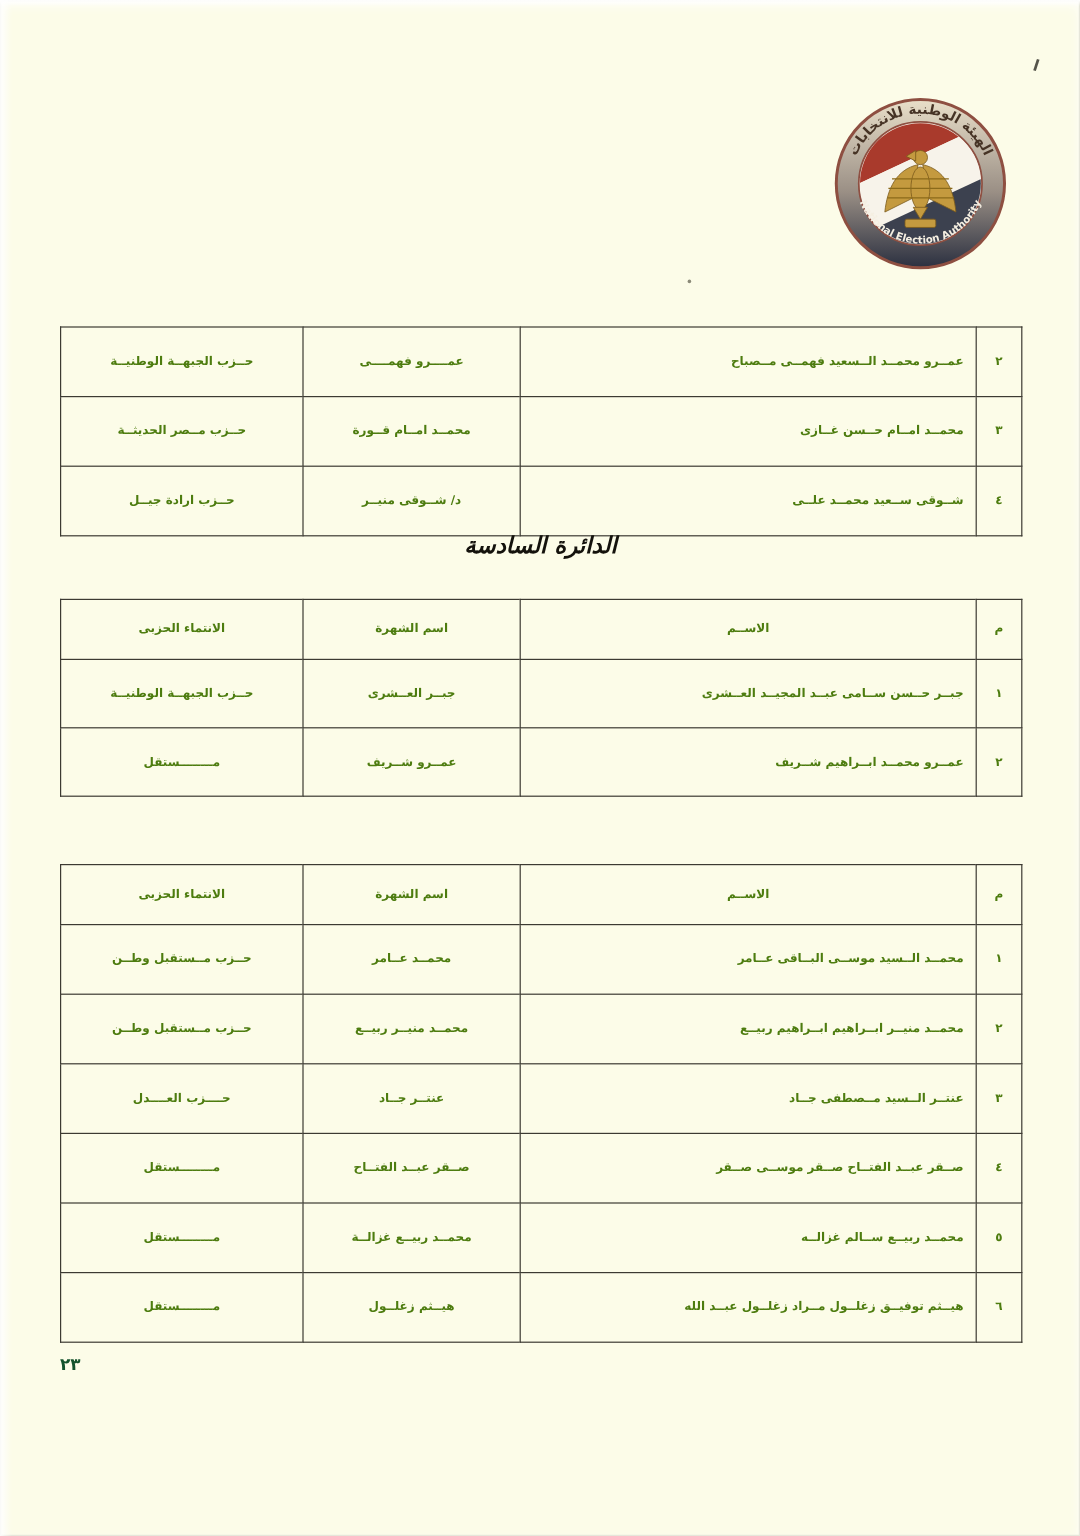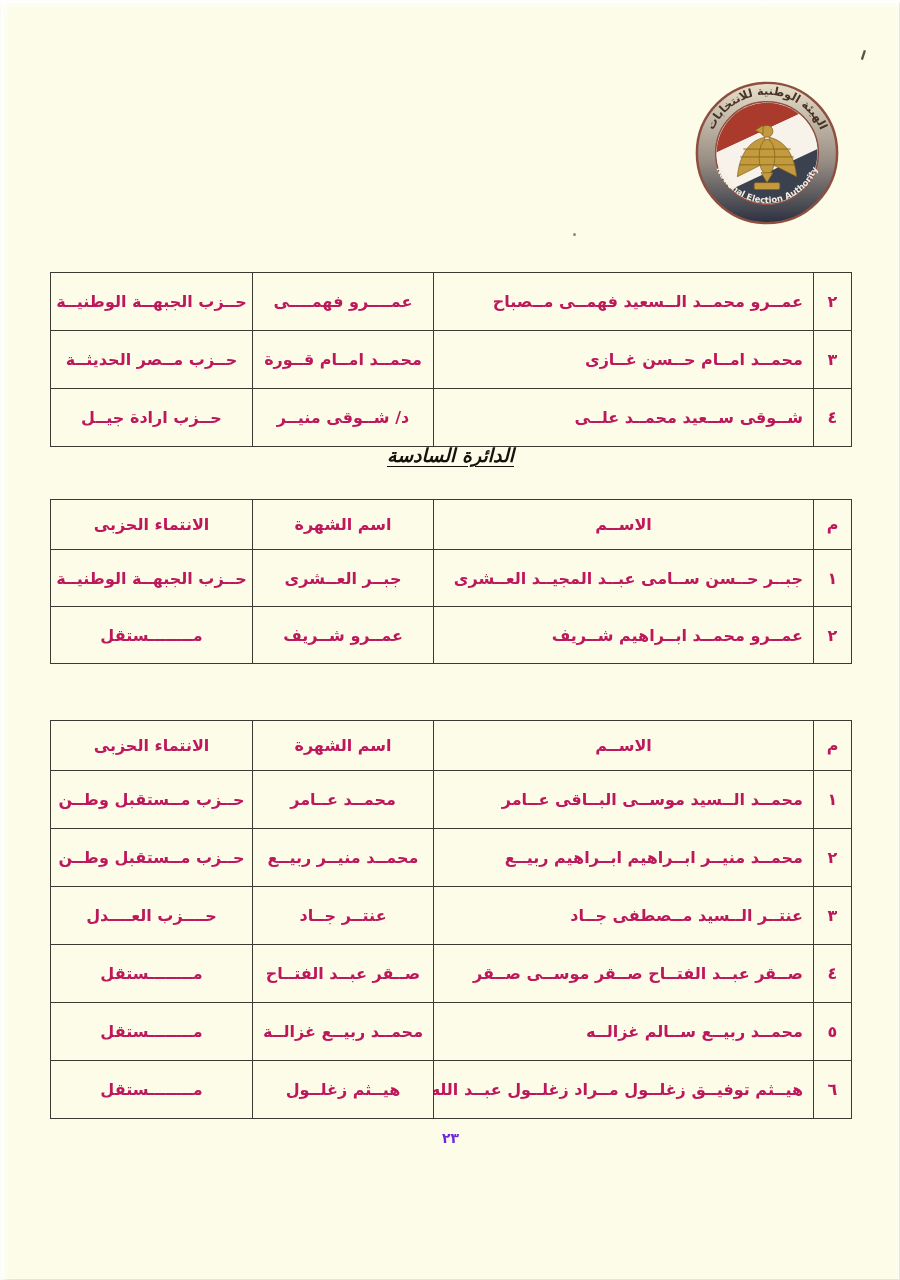--- a/index.html
+++ b/index.html
@@ -17,33 +17,33 @@
   .logo-wrap{position:absolute;left:688px;top:74px;width:158px;height:158px;}
 
   .stray-mark{position:absolute;left:861px;top:48px;font-size:13px;color:#55544a;
     transform:rotate(18deg);font-weight:bold;}
   .speck{position:absolute;left:573px;top:233px;width:3px;height:3px;border-radius:50%;
     background:#8b8a78;}
 
   .ctable{position:absolute;border-collapse:collapse;table-layout:fixed;width:801px;left:50px;
     direction:rtl;}
   .ctable td{border:1.6px solid #3c3a32;overflow:hidden;white-space:nowrap;
-    color:#be185d;font-weight:bold;font-size:16px;vertical-align:middle;}
+    color:#4d7c0f;font-weight:bold;font-size:10px;vertical-align:middle;}
   .cell-num{text-align:center;font-size:15px;}
   .cell-name{padding:0 10px 0 4px;}
   .cell-alias{text-align:center;padding:2px 4px;}
   .cell-party{text-align:center;padding:0 4px;}
   .hcell{text-align:center;font-size:17px;color:#14120c;}
 
   .section-title{position:absolute;left:50px;width:801px;text-align:center;
     font-size:19px;font-weight:bold;font-style:italic;color:#14120c;}
-  .section-title span{text-decoration:underline;text-underline-offset:4px;}
-
-  .page-number{position:absolute;left:50px;width:801px;top:1130px;text-align:center;
-    font-size:14px;color:#6d28d9;font-weight:bold;}
+  .section-title span{text-underline-offset:4px;}
+
+  .page-number{position:absolute;left:50px;width:801px;top:1130px;
+    font-size:14px;color:#14532d;font-weight:bold;}
 
   .t1{top:272px;} .t1 td{height:53px;}
   .t2{top:499px;} .t2 td{height:52px;} .t2 .hrow td{height:47px;}
   .t3{top:720px;} .t3 td{height:53px;} .t3 .hrow td{height:47px;}
   .sec6{top:444px;} .sec7{top:666px;}
 </style>
 </head>
 <body>
 
 <div class="page">

